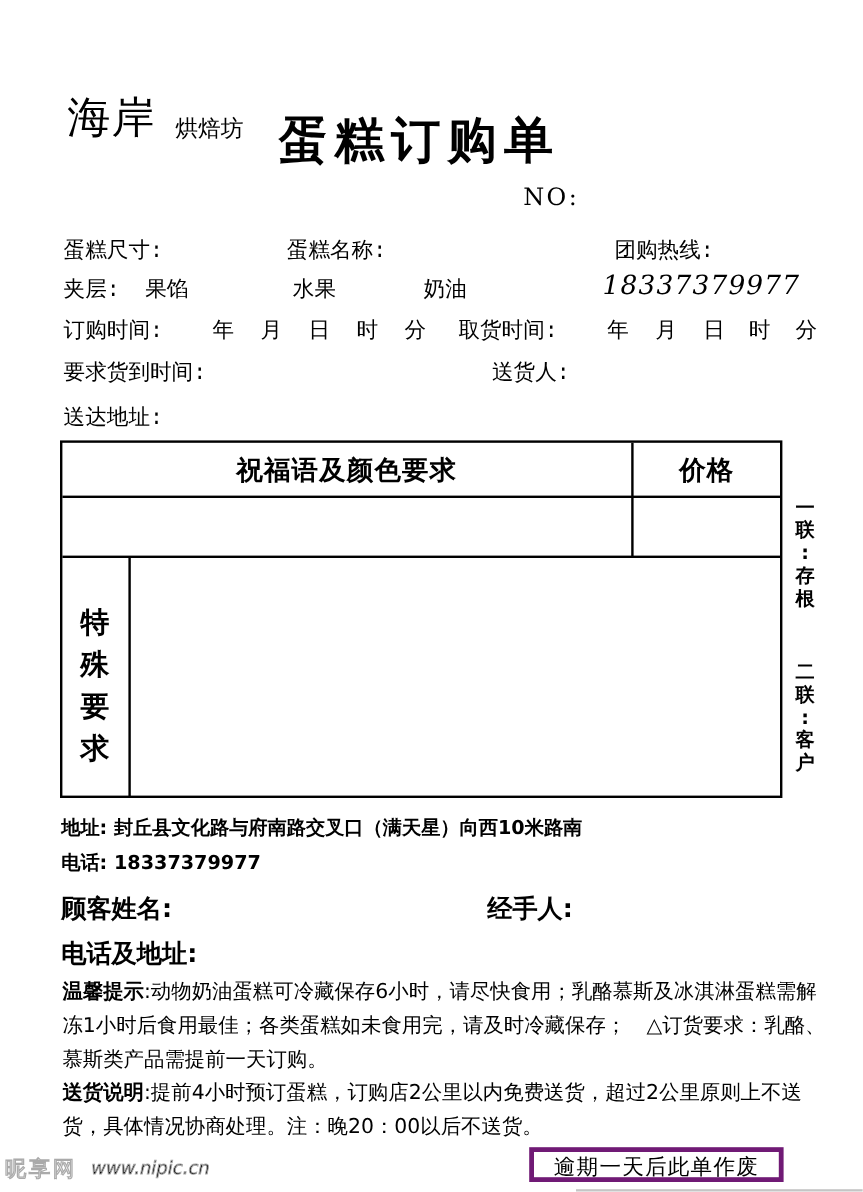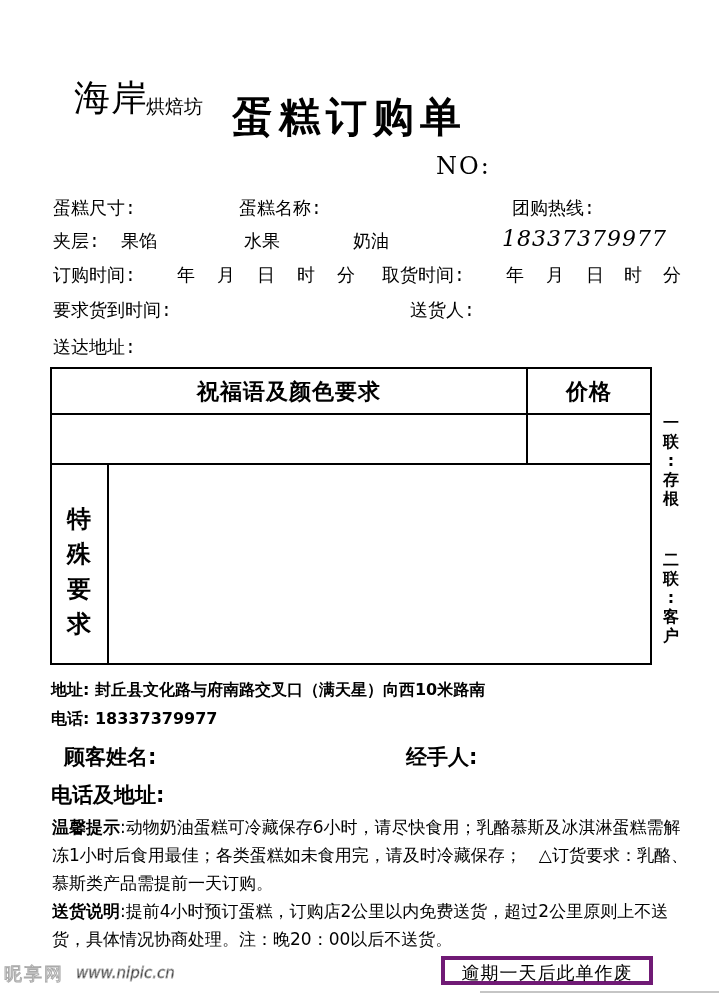--- a/index.html
+++ b/index.html
@@ -1,24 +1,24 @@
 <!DOCTYPE html>
 <html><head>
 <meta charset="utf-8">
 <style>
   html, body { margin: 0; padding: 0; background: #ffffff; }
   body {
     width: 719px; height: 993px; position: relative; overflow: hidden;
     font-family: "DejaVu Serif", "Liberation Serif", serif; color: #000;
   }
   .abs { position: absolute; white-space: nowrap; }
-  .logo-main { left: 74px; top: 74px; font-family: Liberation Sans, sans-serif; font-size: 36px; letter-spacing: 1px; font-weight: normal; text-align: center; }
+  .logo-main { left: 56px; top: 74px; font-family: Liberation Sans, sans-serif; font-size: 36px; letter-spacing: 1px; font-weight: normal; text-align: center; }
   .logo-sub { left: 146px; top: 94px; font-family: "DejaVu Sans", sans-serif; font-size: 19px; }
   .title { left: 232px; top: 90px; font-size: 41px; font-weight: bold; letter-spacing: 6px; }
-  .no { left: 436px; top: 152px; font-size: 24px; letter-spacing: 2px; }
+  .no { left: 436px; top: 152px; font-size: 20px; letter-spacing: 2px; }
   .f { font-size: 18px; font-family: Liberation Mono, monospace; }
   .phone-italic { font-style: italic; font-size: 22px; font-family: "DejaVu Serif", serif; letter-spacing: 1px; }
   .table {
     position: absolute; left: 50px; top: 367px; width: 602px; height: 298px;
     border: 2px solid #000; box-sizing: border-box;
   }
   .hline { position: absolute; left: 0; height: 2px; background: #000; }
   .vline { position: absolute; width: 2px; background: #000; }
   .th { position: absolute; font-size: 22px; font-weight: bold; text-align: center; letter-spacing: 1px; }
   .vtext { position: absolute; font-size: 24px; font-weight: bold; width: 30px; text-align: center; line-height: 35px; }
@@ -100,21 +100,21 @@
   <div>二</div>
   <div>联</div>
   <div>:</div>
   <div>客</div>
   <div>户</div>
 </div>
 
 <div class="abs addr" style="left:51px; top:680px;">地址: 封丘县文化路与府南路交叉口（满天星）向西10米路南</div>
 <div class="abs addr" style="left:51px; top:709px;">电话: 18337379977</div>
 
-<div class="abs big" style="left:51px; top:743px;margin-left:13px;">顾客姓名:</div>
+<div class="abs big" style="left:51px; top:743px;">顾客姓名:</div>
 <div class="abs big" style="left:406px; top:743px;">经手人:</div>
 <div class="abs big" style="left:51px; top:781px;">电话及地址:</div>
 
 <div class="note" style="top:813px;"><b>温馨提示</b><span>:动物奶油蛋糕可冷藏保存6小时，请尽快食用；乳酪慕斯及冰淇淋蛋糕需解冻1小时后食用最佳；各类蛋糕如未食用完，请及时冷藏保存；　△订货要求：乳酪、慕斯类产品需提前一天订购。</span></div>
 <div class="note" style="top:897px;"><b>送货说明</b><span>:提前4小时预订蛋糕，订购店2公里以内免费送货，超过2公里原则上不送货，具体情况协商处理。注：晚20：00以后不送货。</span></div>
 
 <div class="abs wm-logo">昵享网</div>
 <div class="abs wm-url">www.nipic.cn</div>
 
 <div class="stamp">逾期一天后此单作废</div>

